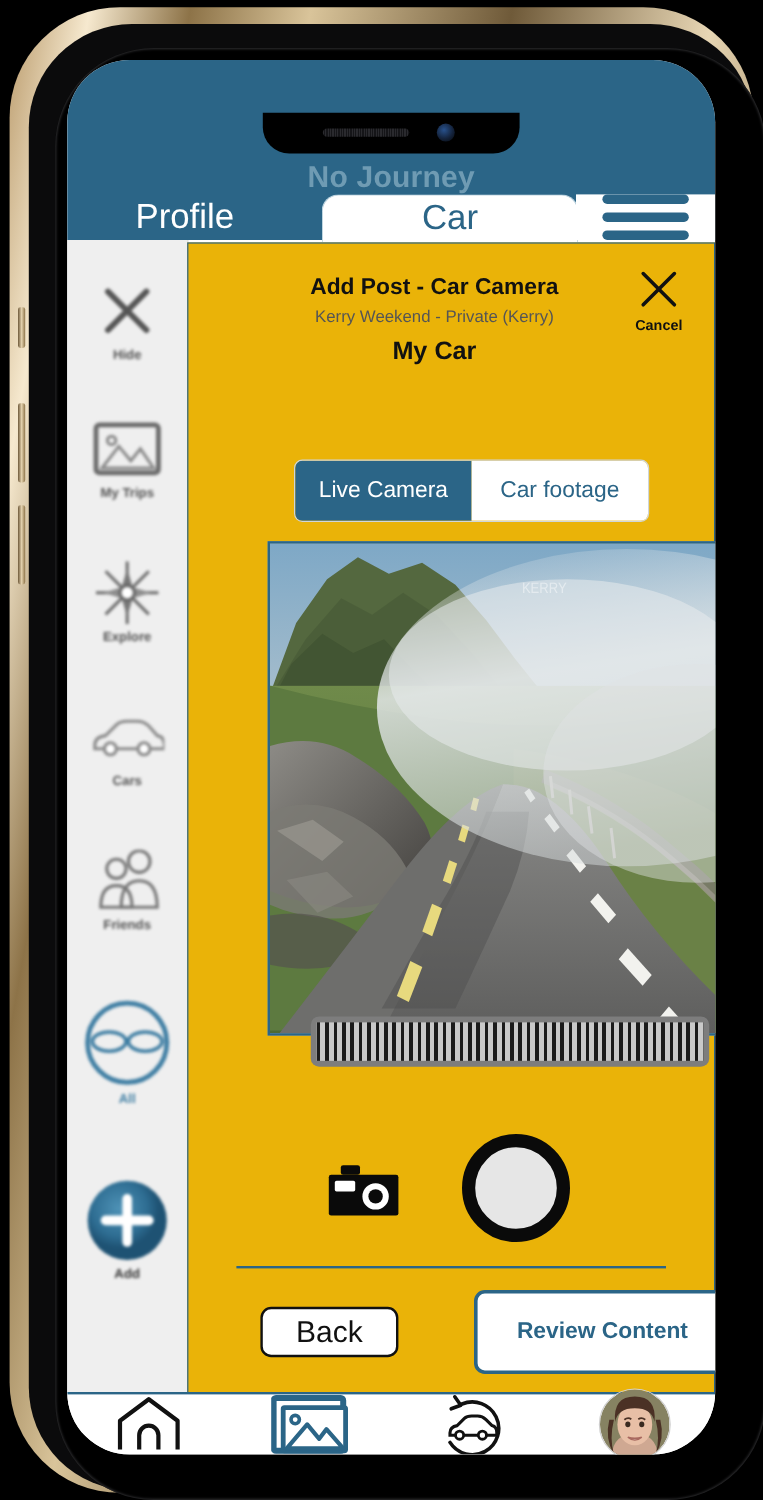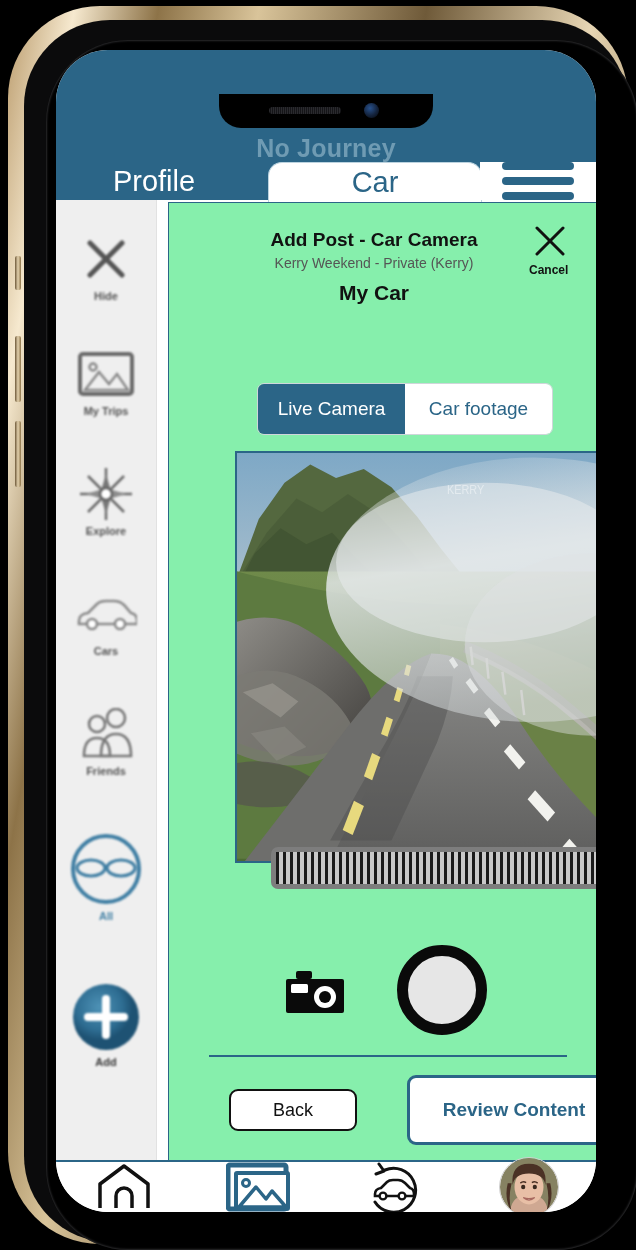--- a/index.html
+++ b/index.html
@@ -52,29 +52,29 @@
       border-right:1px solid #e2e2e2;}
   .rail-item{position:absolute;left:0;width:100px;text-align:center;filter:blur(1.3px);}
   .rail-icon{height:58px;display:flex;align-items:center;justify-content:center;}
   .rail-label{font-size:11px;color:#545454;margin-top:2px;font-weight:bold;}
   #rail-hide{top:30px;} #rail-mytrips{top:145px;} #rail-explore{top:265px;}
   #rail-cars{top:385px;} #rail-friends{top:505px;} #rail-all{top:630px;} #rail-add{top:780px;}
   #rail-all .rail-label,#rail-add .rail-label{color:#3f7ea3;}
   #rail-add .rail-label{color:#333;}
 
   
-  #dialog{position:absolute;left:112px;top:152px;width:440px;height:960px;background:#86efac;
+  #dialog{position:absolute;left:100px;top:152px;width:440px;height:960px;background:#eab308;
       border:1px solid #2b6587;box-sizing:border-box;}
   #dlg-title{position:absolute;left:40px;top:26px;width:330px;text-align:center;
       font-size:19px;font-weight:bold;color:#111;}
   #dlg-subtitle{position:absolute;left:40px;top:52px;width:330px;text-align:center;
       font-size:14px;color:#555;}
   #dlg-section-title{position:absolute;left:40px;top:78px;width:330px;text-align:center;
       font-size:21px;font-weight:bold;color:#111;}
-  #cancel-button{position:absolute;right:14px;top:20px;width:64px;text-align:left;cursor:pointer;}
+  #cancel-button{position:absolute;right:14px;top:20px;width:64px;text-align:center;cursor:pointer;}
   #cancel-button .lbl{font-size:12px;font-weight:bold;color:#111;margin-top:-2px;}
 
   
   #segmented{position:absolute;left:88px;top:180px;width:296px;height:52px;
       border:1px solid #cfd6da;border-radius:7px;display:flex;overflow:hidden;box-sizing:border-box;}
   .seg{flex:1;display:flex;align-items:center;justify-content:center;font-size:19px;cursor:pointer;}
   #seg-live{background:#2b6587;color:#fff;}
   #seg-footage{background:#fff;color:#2b6587;}
 
   
@@ -89,22 +89,22 @@
       background:repeating-linear-gradient(90deg,#1b1b1b 0 3px,#c9c9c9 3px 7px);}
 
   
   #capture-row{position:absolute;left:40px;top:742px;width:360px;height:92px;}
   #photo-mode-button{position:absolute;left:75px;top:24px;cursor:pointer;}
   #shutter-button{position:absolute;left:188px;top:0;width:90px;height:90px;border-radius:50%;
       background:#e6e6e6;border:11px solid #0a0a0a;box-sizing:border-box;cursor:pointer;}
 
   #divider{position:absolute;left:40px;top:852px;width:358px;height:2px;background:#2b6587;}
 
-  #back-button{position:absolute;left:60px;top:886px;width:128px;height:42px;
-      border:2px solid #111;border-radius:9px;background:#fff;color:#111;font-size:18px;
+  #back-button{position:absolute;left:60px;top:886px;width:115px;height:42px;
+      border:2px solid #111;border-radius:9px;background:#fff;color:#111;font-size:25px;
       display:flex;align-items:center;justify-content:center;cursor:pointer;box-sizing:border-box;}
   #review-button{position:absolute;left:238px;top:872px;width:214px;height:70px;
       border:3px solid #2b6587;border-radius:9px;background:#fff;color:#2b6587;
       font-size:19px;font-weight:bold;display:flex;align-items:center;justify-content:center;
       cursor:pointer;box-sizing:border-box;}
 
   
   #bottomnav{position:absolute;left:0;bottom:0;width:540px;height:50px;background:#fff;
       border-top:2px solid #2b6587;display:flex;align-items:center;}
   .nav-item{flex:1;display:flex;align-items:center;justify-content:center;cursor:pointer;}

